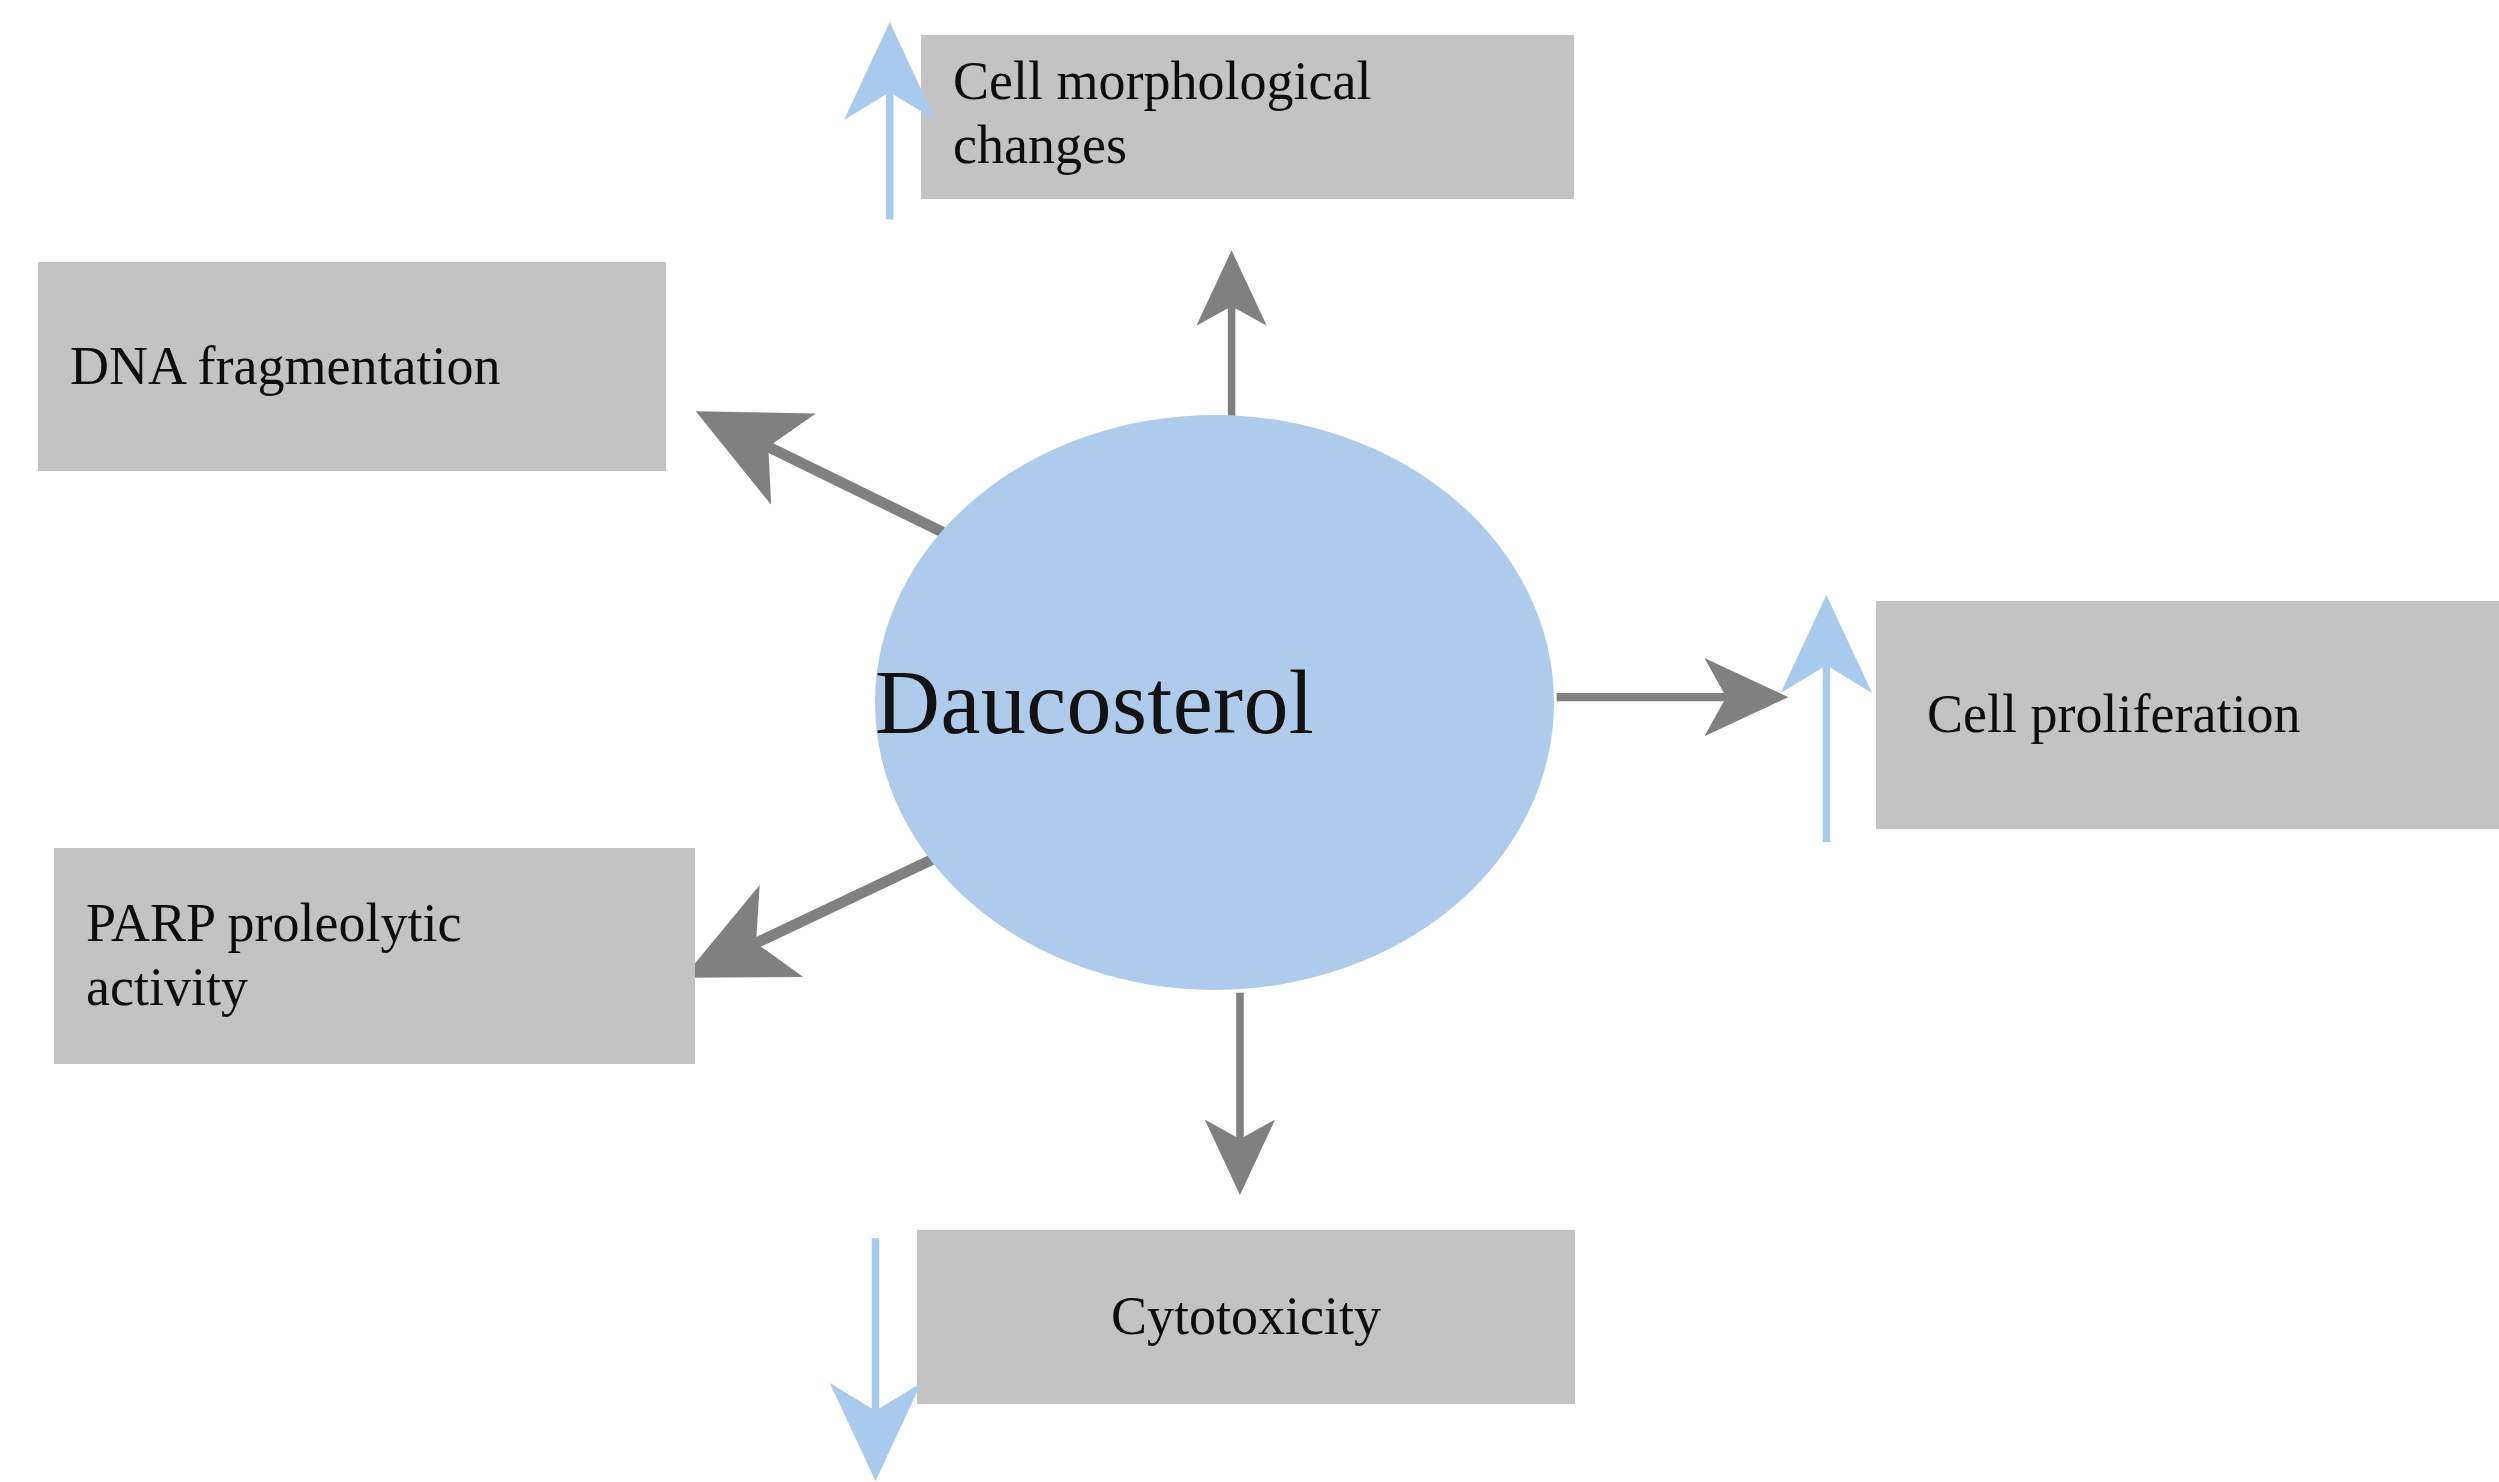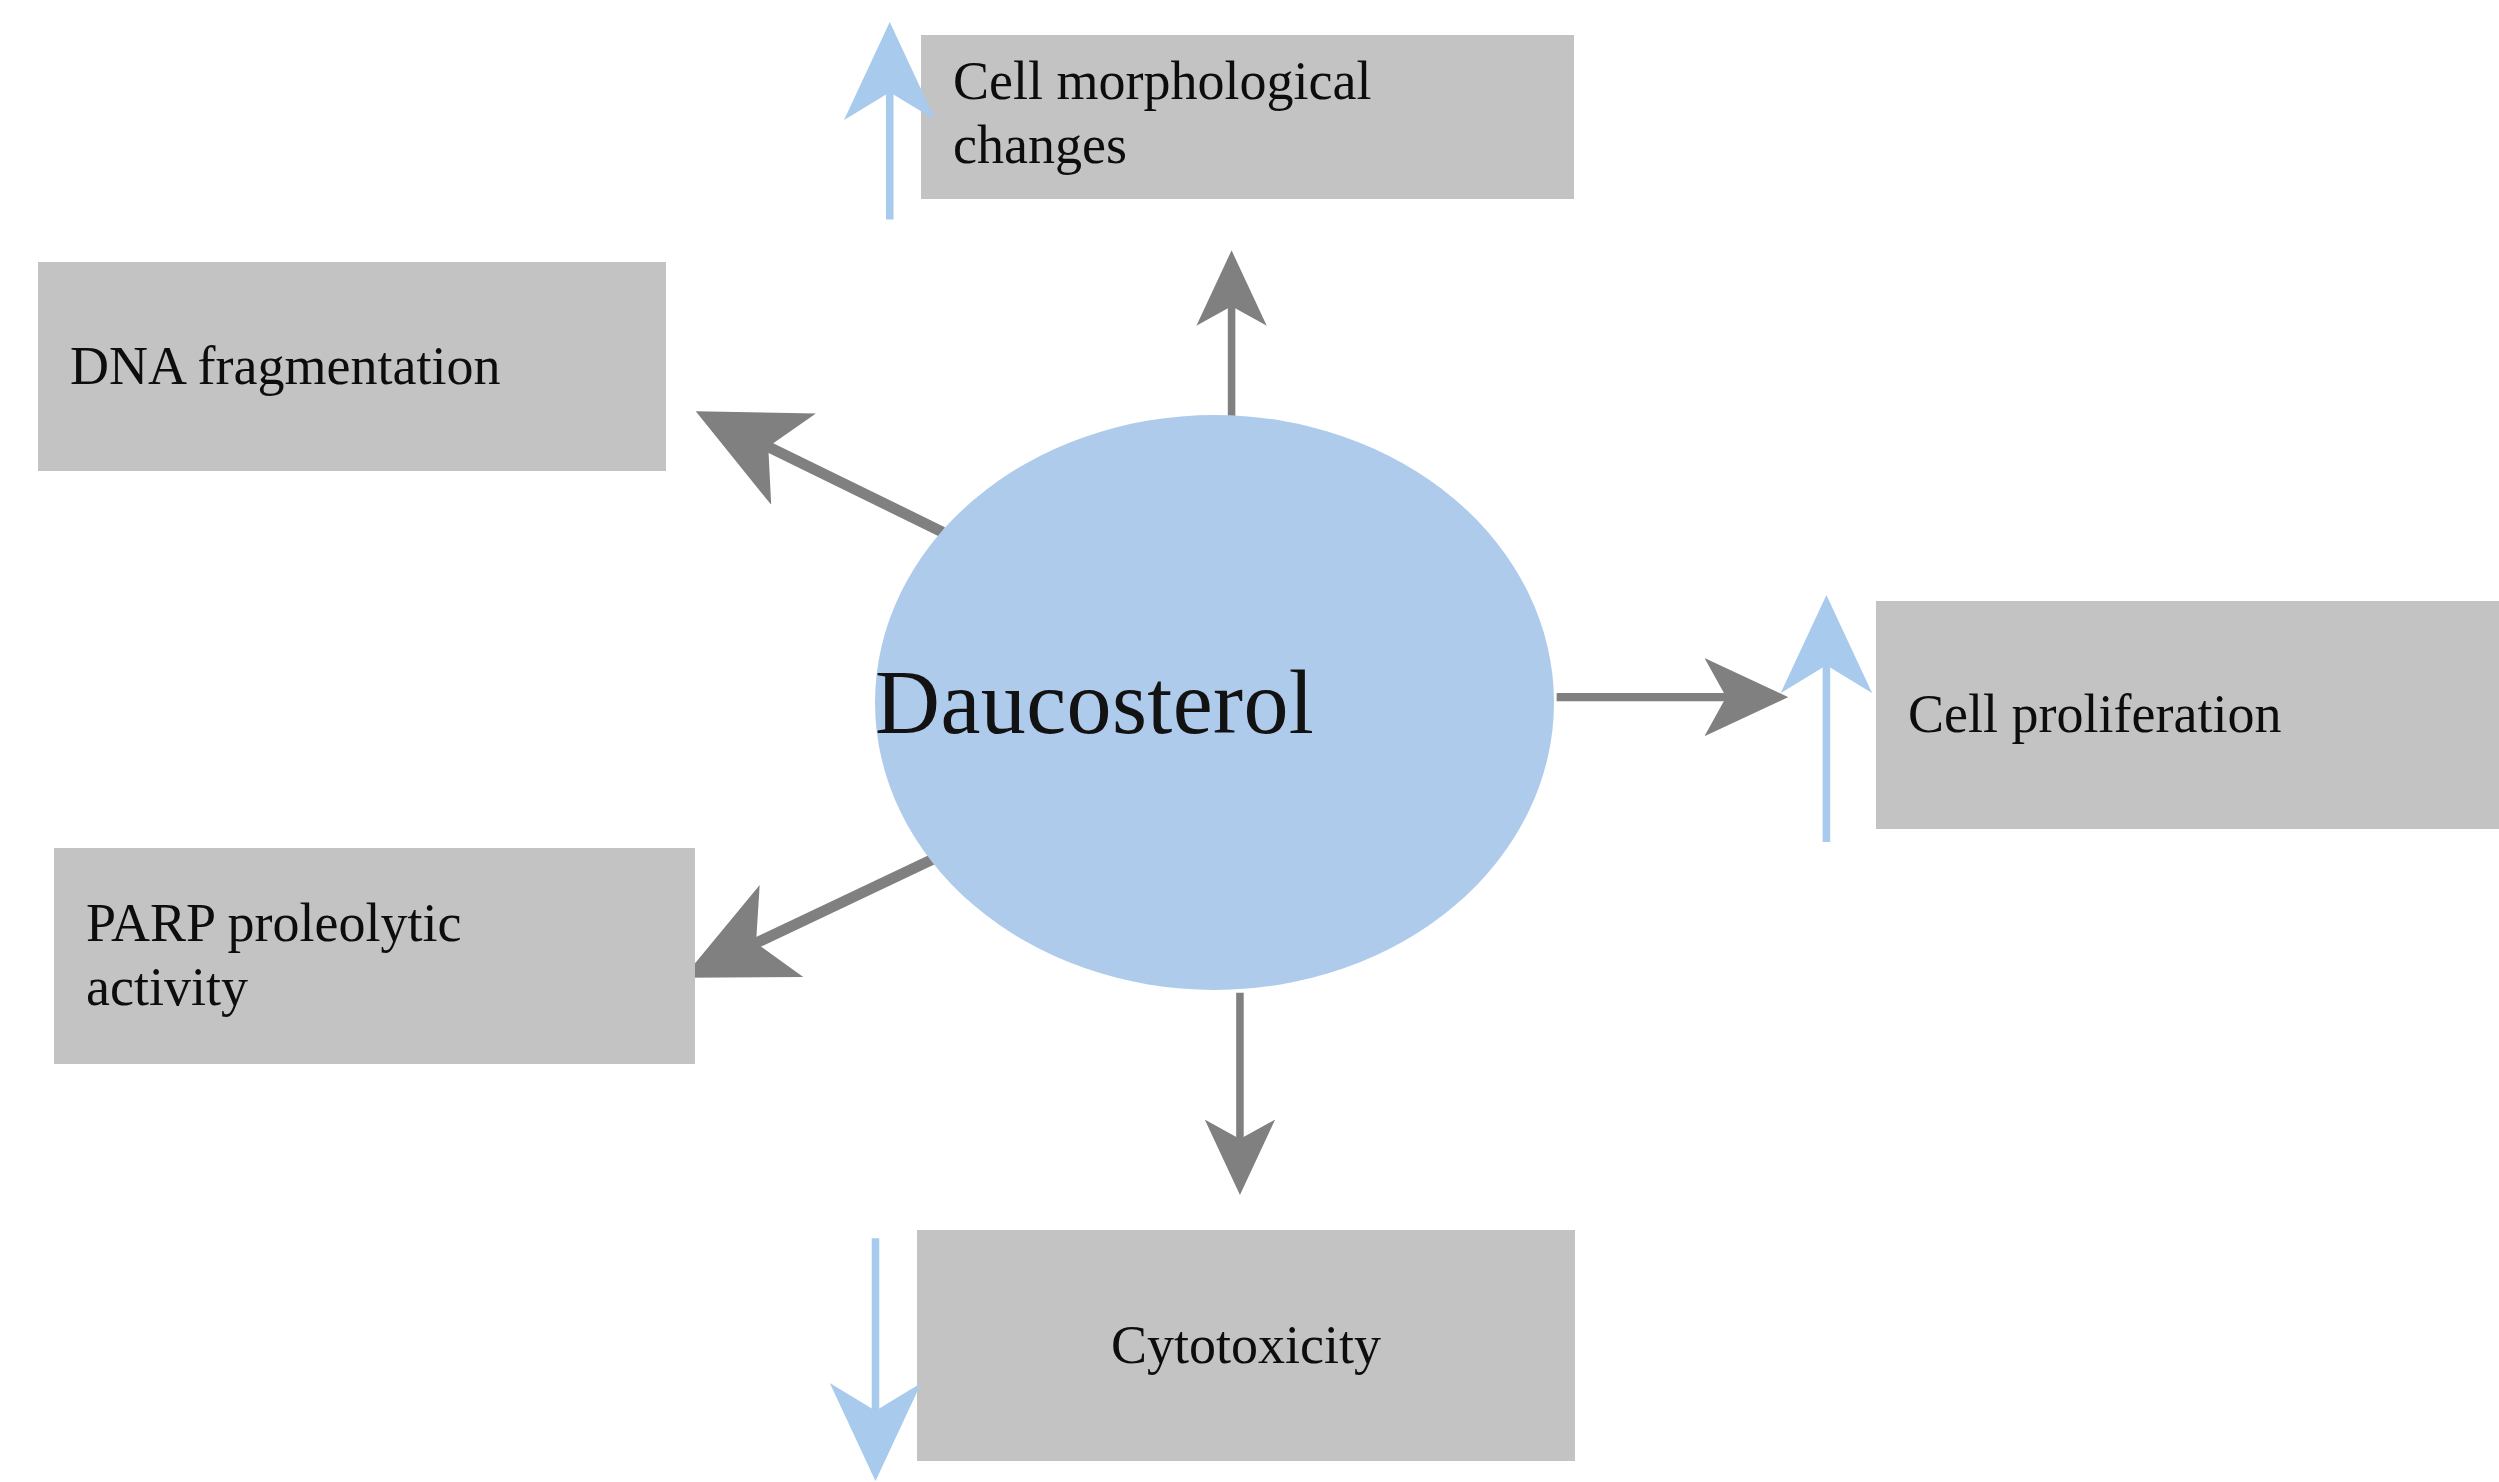--- a/index.html
+++ b/index.html
@@ -64,28 +64,28 @@
     margin-left: 16px;
   }
   
   #box-proliferation {
     left: 1876px;
     top: 601px;
     width: 623px;
     height: 228px;
     align-items: center;
     justify-content: flex-start;
-    padding-left: 32px;
+    padding-left: 51px;
   }
   
   #box-cytotoxicity {
     left: 917px;
     top: 1230px;
     width: 658px;
-    height: 231px;
+    height: 174px;
     align-items: center;
     justify-content: center;
   }
 
   #ellipse-daucosterol {
     position: absolute;
     left: 875px;
     top: 415px;
     width: 679px;
     height: 575px;

